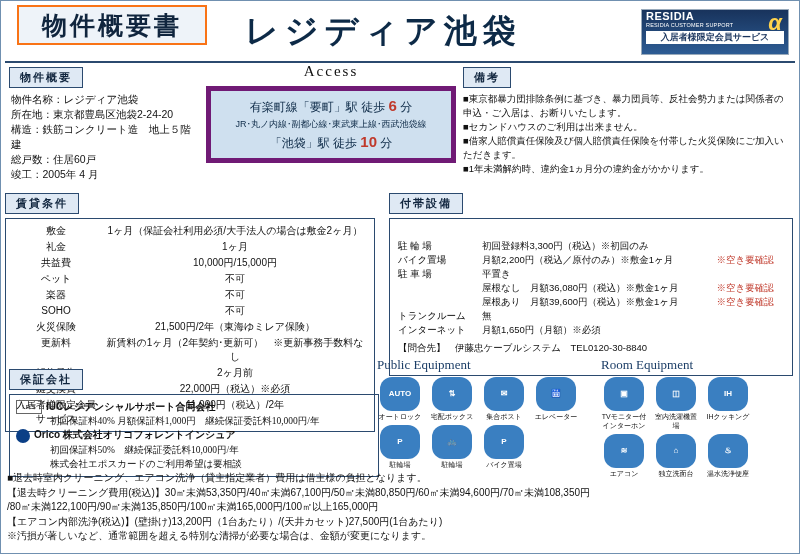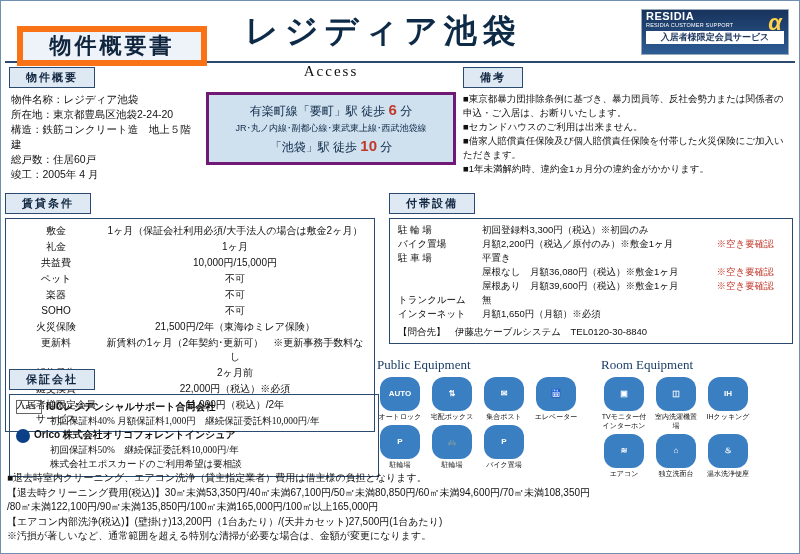--- a/index.html
+++ b/index.html
@@ -12,26 +12,26 @@
     overflow: hidden;
   }
   .page { position: relative; width: 800px; height: 554px; border: 1px solid #7090b0; }
 
   
   .header {
     position: relative; height: 58px; margin: 4px 4px 0 4px;
     border-bottom: 2px solid #2b4a6f;
   }
   .title-box {
-    position: absolute; left: 12px; top: 21px;
+    position: absolute; left: 12px; top: 0;
     width: 190px; height: 40px;
-    border: 6px solid #f97316;
+    border: 2px solid #f97316;
     background: #eef3f9;
     display: flex; align-items: center; justify-content: center;
-    font-size: 22px; letter-spacing: 3px; font-weight: bold; color: #10253e;
+    font-size: 25px; letter-spacing: 3px; font-weight: bold; color: #10253e;
   }
   .main-title {
     position: absolute; left: 240px; top: 4px;
     font-size: 33px; letter-spacing: 6px; font-weight: bold; color: #0d2a47;
   }
   .resida {
     position: absolute; right: 6px; top: 4px;
     width: 148px; height: 46px;
     border: 1px solid #9ab;
     background: linear-gradient(#18335c,#2d5c94);
@@ -40,49 +40,49 @@
   .resida .r1 { font-size: 11px; font-weight: bold; letter-spacing: 0.5px; }
   .resida .r2 { font-size: 5.5px; letter-spacing: 0.2px; }
   .resida .r3 { font-size: 9px; background: #fff; color: #18335c; margin-top: 3px; text-align: center; font-weight: bold; }
   .resida .alpha { position: absolute; right: 6px; top: 0px; font-size: 22px; font-style: italic; color: #ffd34d; font-weight: bold;}
 
   
   .lbl {
     display: inline-flex; align-items: center; justify-content: center;
     background: #dfe9f4; border: 1px solid #2b4a6f;
     font-size: 11px; font-weight: bold; color: #10253e;
-    padding: 2px 16px; letter-spacing: 2px;
+    padding: 2px 10px; letter-spacing: 2px;
   }
 
   
   .outline { position: absolute; left: 8px; top: 66px; width: 190px; }
   .outline .lines { font-size: 10.5px; line-height: 15px; margin-top: 4px; padding-left: 2px; }
 
   .access { position: absolute; left: 205px; top: 62px; width: 250px; text-align: center; }
   .access .ttl { font-family: "Liberation Serif", serif; font-size: 15px; letter-spacing: 2px; }
   .access .band {
-    margin-top: 12px; background: #cfe0ef; border: 3px solid #701a75;
+    margin-top: 6px; background: #cfe0ef; border: 5px solid #701a75;
     padding: 6px 4px; font-size: 12px; line-height: 17px; color: #0d2a47;
   }
   .access .band .big { font-size: 15px; color: #c0392b; font-weight: bold; }
   .access .band .sm { font-size: 9px; }
 
   .remark { position: absolute; left: 462px; top: 66px; width: 330px; }
   .remark .lines { font-size: 9.5px; line-height: 14px; margin-top: 4px; }
 
   
   .rent { position: absolute; left: 4px; top: 192px; width: 370px; }
   .rent .tbl { margin-top: 4px; border: 1px solid #2b4a6f; padding: 4px 4px 4px 6px; text-align: center; }
   .rent table { border-collapse: collapse; width: 100%; font-size: 10px; }
   .rent td { padding: 1px 2px; vertical-align: top; line-height: 14px; }
   .rent td.k { width: 88px; }
 
   
   .fac { position: absolute; left: 388px; top: 192px; width: 404px; }
-  .fac .tbl { margin-top: 4px; border: 1px solid #2b4a6f; padding: 4px 6px; }
+  .fac .tbl { margin-top: 4px; border: 1px solid #2b4a6f; padding: 20px 6px; }
   .fac table { border-collapse: collapse; width: 100%; font-size: 9.5px; }
   .fac td { padding: 0 2px; line-height: 14px; vertical-align: top; }
   .fac td.k { width: 84px; }
   .red { color: #c0392b; }
 
   
   .guar { position: absolute; left: 8px; top: 368px; width: 370px; }
   .guar .tbl { margin-top: 4px; border: 1px solid #2b4a6f; padding: 5px 6px; font-size: 9.5px; line-height: 14px; }
   .guar .co { font-weight: bold; font-size: 10px; }
   .guar .irs {

